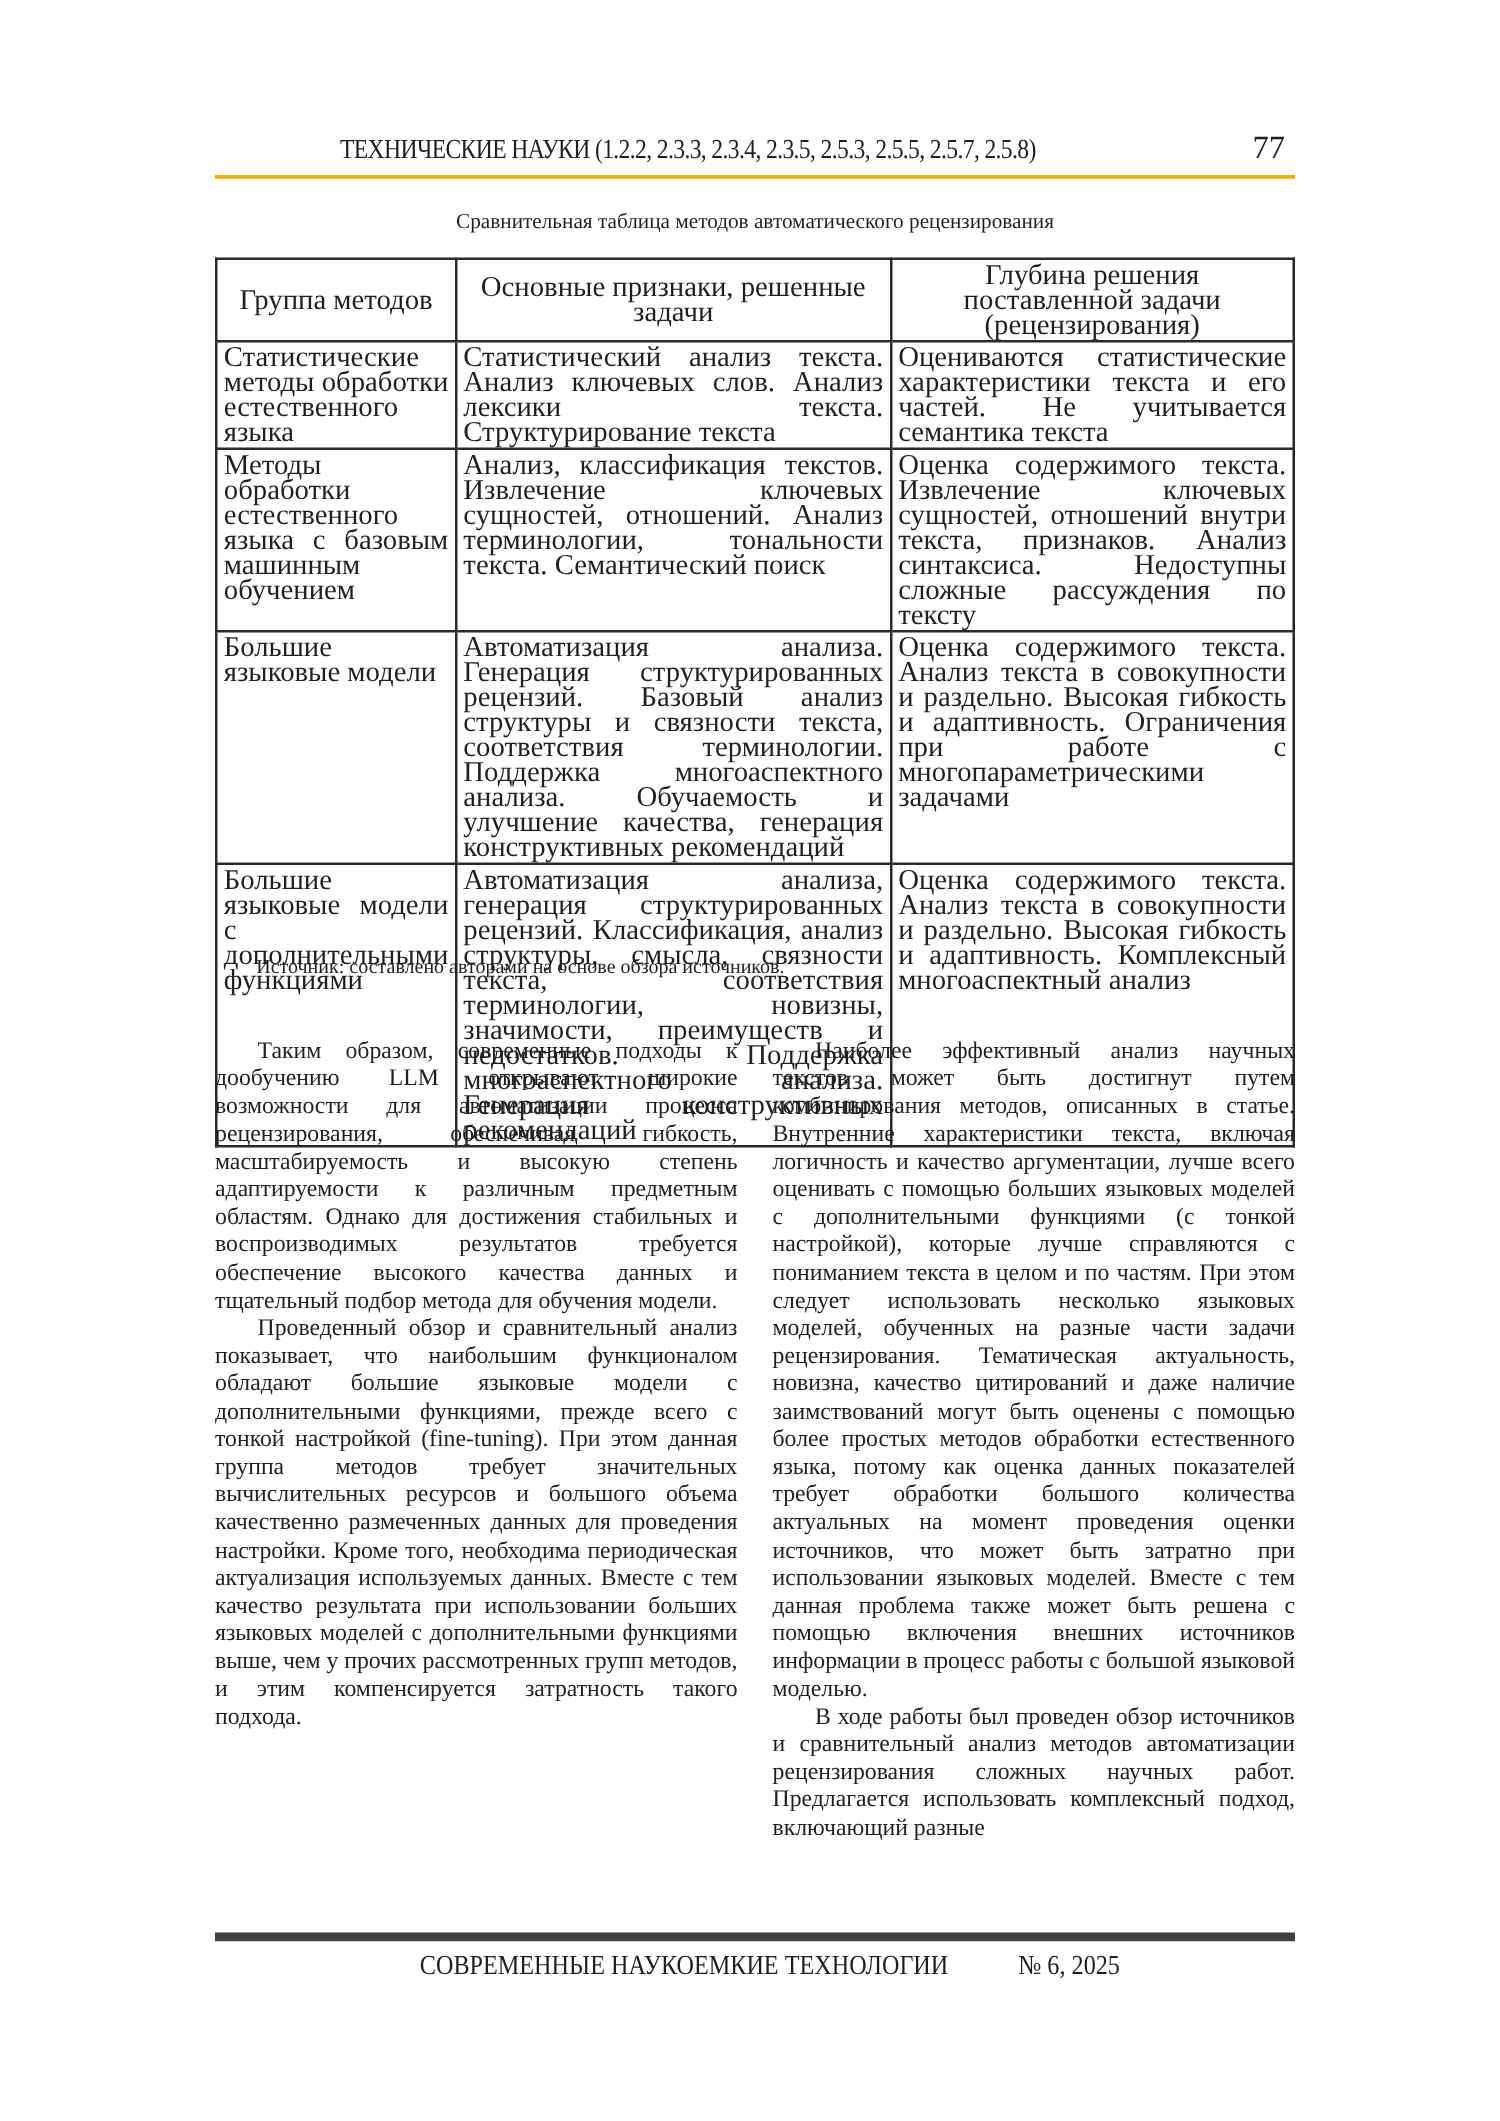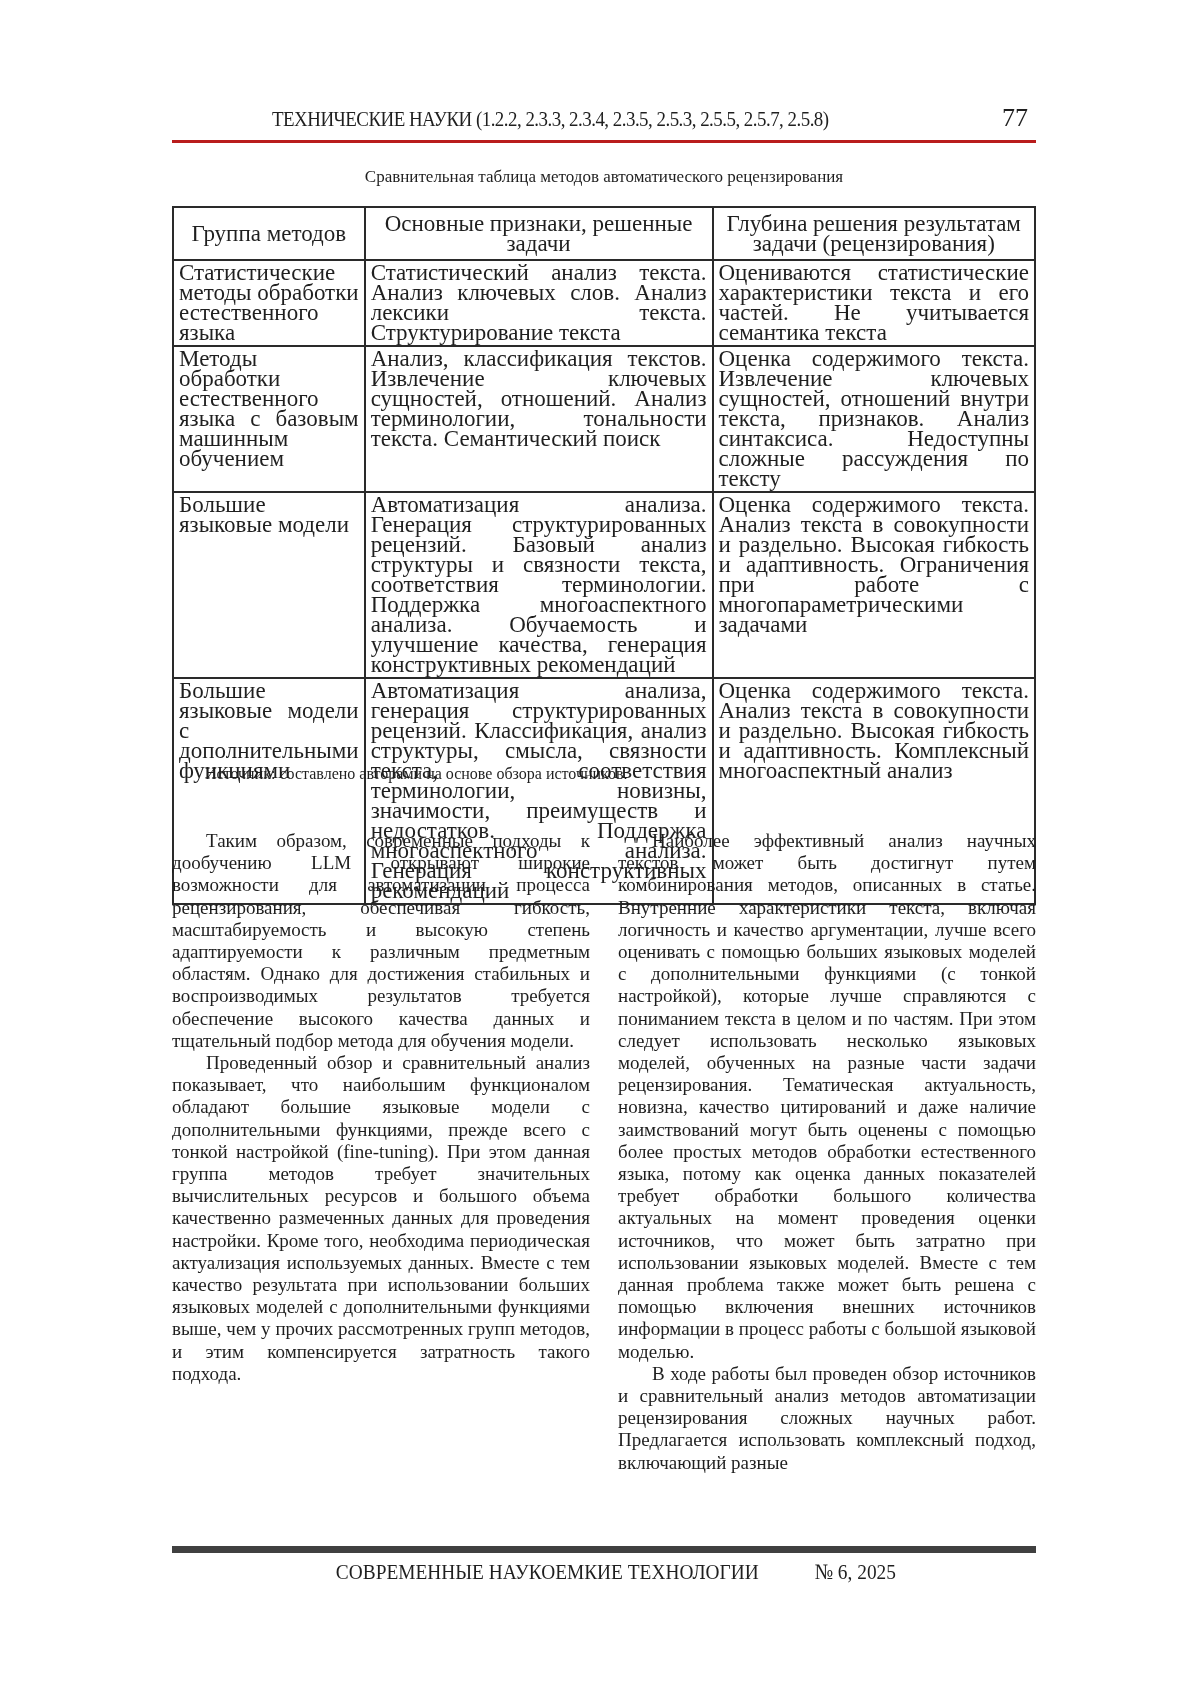--- a/index.html
+++ b/index.html
@@ -2,21 +2,21 @@
 <html><head>
 <meta charset="utf-8">
 <style>
   html, body { margin: 0; padding: 0; background: #ffffff; }
   body {
     width: 1200px; height: 1697px; position: relative; overflow: hidden;
     font-family: "Liberation Serif", "DejaVu Serif", serif; color: #1f1f1f;
   }
   .page-header {
     position: absolute; left: 172px; top: 100px; width: 864px; height: 40px;
-    border-bottom: 3px solid #b91c1c;
+    border-bottom: 3px solid #eab308;
   }
   .page-header .running-title {
     position: absolute; left: 100px; top: 6px;
     font-size: 22px; letter-spacing: -0.6px; transform: scaleX(0.86); transform-origin: left;
     white-space: nowrap;
   }
   .page-header .page-number {
     position: absolute; right: 8px; top: 3px; font-size: 26px;
   }
   .table-caption {
@@ -68,21 +68,21 @@
   <span class="page-number">77</span>
 </div>
 
 <div class="table-caption">Сравнительная таблица методов автоматического рецензирования</div>
 
 <table class="methods">
   <thead>
     <tr>
       <th class="col1">Группа методов</th>
       <th class="col2">Основные признаки, решенные задачи</th>
-      <th class="col3">Глубина решения результатам задачи (рецензирования)</th>
+      <th class="col3">Глубина решения поставленной задачи (рецензирования)</th>
     </tr>
   </thead>
   <tbody>
     <tr>
       <td>Статистические методы обработки естественного языка</td>
       <td>Статистический анализ текста. Анализ ключевых слов. Анализ лексики текста. Структурирование текста</td>
       <td>Оцениваются статистические характеристики текста и его частей. Не учитывается семантика текста</td>
     </tr>
     <tr>
       <td>Методы обработки естественного языка с базовым машинным обучением</td>

